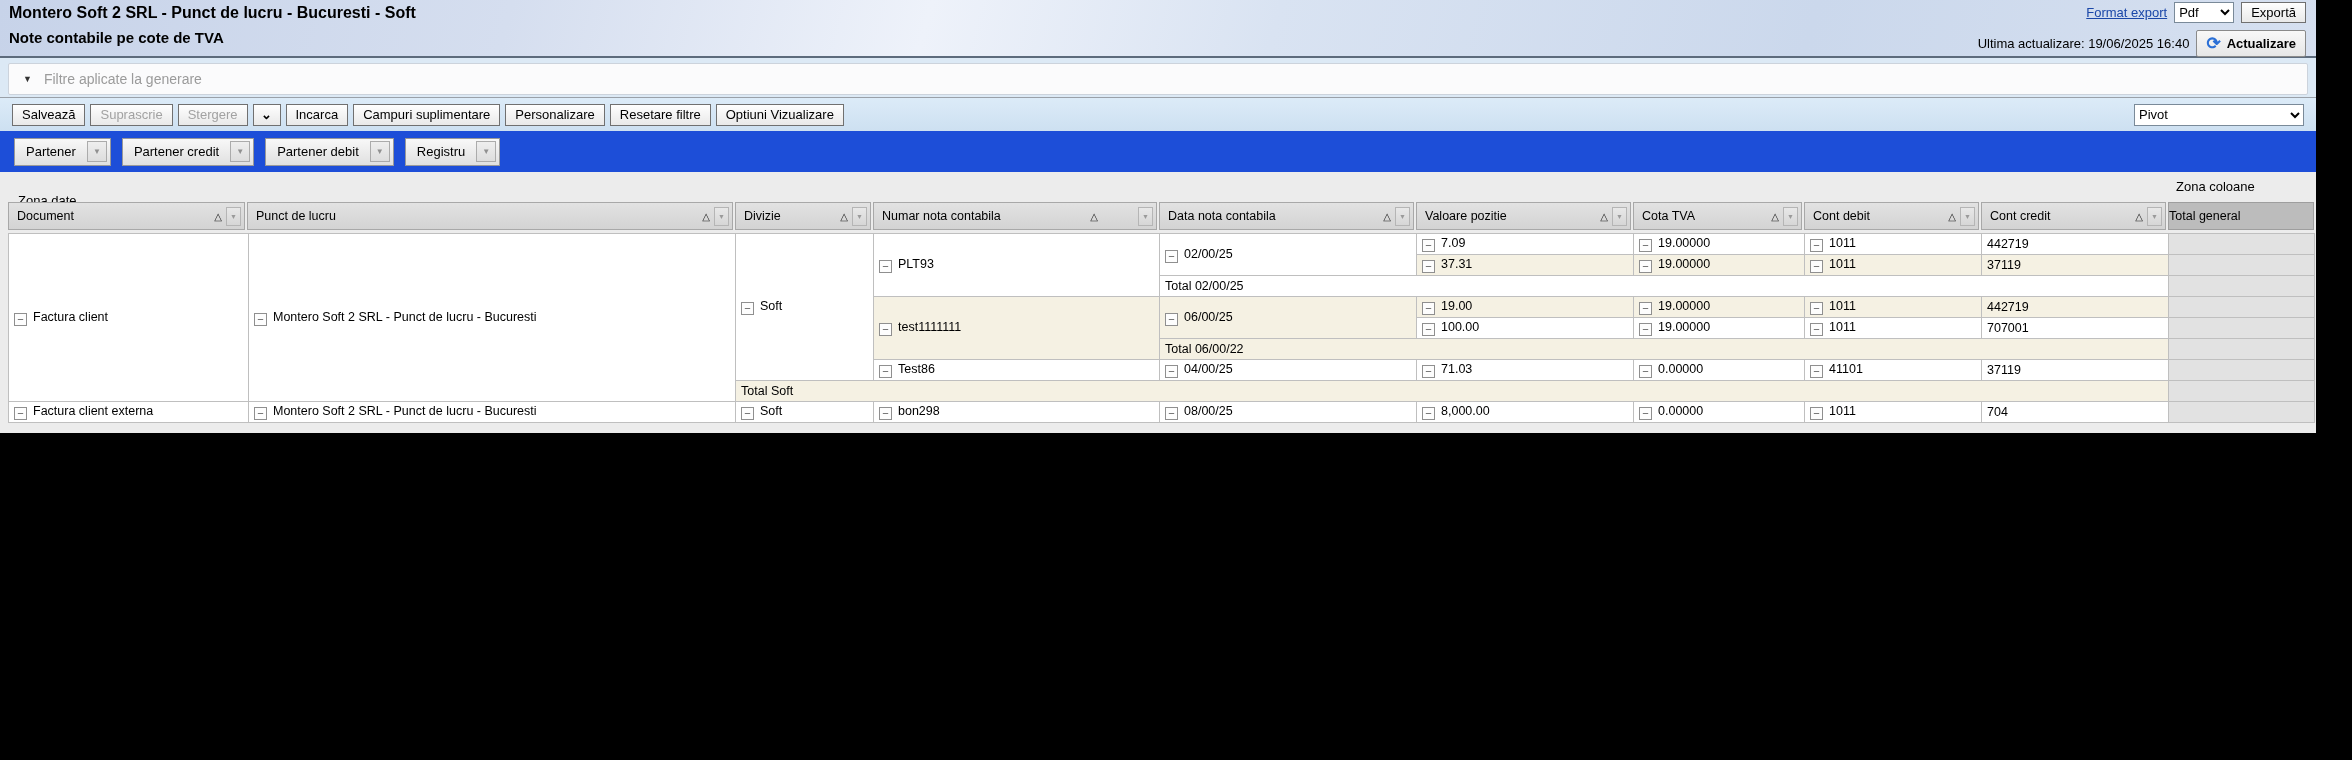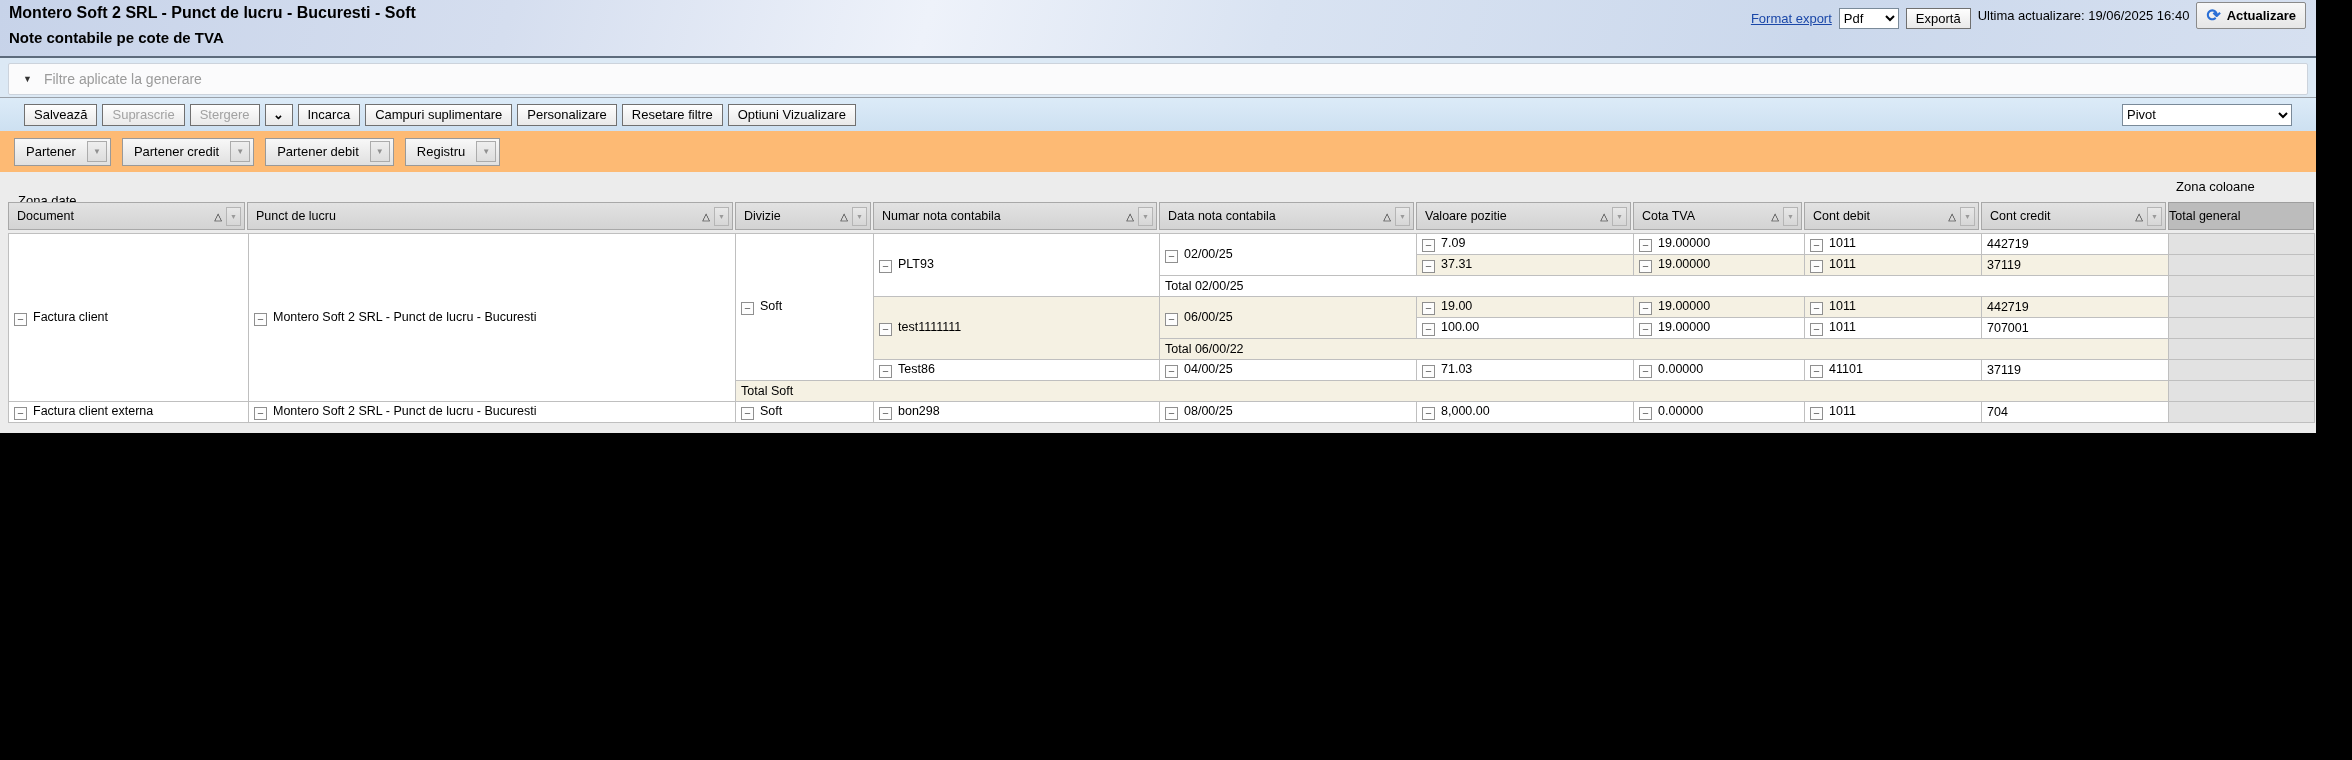--- a/index.html
+++ b/index.html
@@ -7,21 +7,21 @@
               font-family:"Liberation Sans", sans-serif; }
   .app { position:absolute; left:0; top:0; width:2316px; height:433px;
          background:#dce9f5; overflow:hidden; }
 
   
   .header-band { position:absolute; left:0; top:0; width:2316px; height:58px;
     background:linear-gradient(105deg,#c7d3e9 0%,#d5deef 22%,#eef2fa 40%,#d9e3f2 55%,#cbd8ec 78%,#d6e0f0 100%);
     border-bottom:2px solid #5d6b7c; }
   .title { position:absolute; left:9px; top:4px; font-size:16px; font-weight:bold; color:#000; }
   .subtitle { position:absolute; left:9px; top:29px; font-size:15px; font-weight:bold; color:#000; }
-  .header-right { position:absolute; right:10px; top:2px; display:flex; flex-direction:row; align-items:flex-end; gap:7px; }
+  .header-right { position:absolute; right:10px; top:2px; display:flex; flex-direction:column; align-items:flex-end; gap:7px; }
   .hr-line { display:flex; align-items:center; gap:7px; }
   a.link { color:#1a47a8; font-size:13px; text-decoration:underline; }
   .lastupd { font-size:13px; color:#000; }
   select.small-select { height:21px; width:60px; font-size:13px; border:1px solid #7a8a99; background:#fff; }
   .btn { font-size:13px; color:#000; background:linear-gradient(#fefefe,#e9e9e9);
          border:1px solid #707070; height:22px; padding:0 9px; cursor:pointer; }
   .btn:disabled { color:#a2a2a2; }
   .btn-export { height:21px; }
   .btn-refresh { height:27px; font-weight:bold; display:flex; align-items:center; gap:6px;
                  background:linear-gradient(#f8f8f8,#e6e6e6); border:1px solid #8a8a8a; border-radius:2px; }
@@ -30,29 +30,29 @@
   
   .filter-panel { position:absolute; left:8px; top:63px; width:2300px; height:32px;
     background:#fbfbfc; border:1px solid #ccd3dc; border-radius:2px;
     display:flex; align-items:center; padding-left:14px; }
   .filter-tri { font-size:9px; color:#333; margin-right:12px; }
   .filter-label { font-size:14px; color:#9b9b9b; }
 
   
   .toolbar { position:absolute; left:0; top:97px; width:2316px; height:34px;
     background:linear-gradient(#dcebf8,#cde0f1); border-top:1px solid #9aa0a8;
-    display:flex; align-items:center; padding:0 24px; }
+    display:flex; align-items:center; padding:0 12px; }
   .toolbar .btn { margin-right:5px; }
   .chev-btn { width:28px; font-weight:bold; font-size:13px; padding:0; }
   .toolbar-spacer { flex:1; }
   select.pivot-select { height:22px; width:170px; font-size:13px; border:1px solid #7a8a99; background:#fff; }
 
   
   .chips-row { position:absolute; left:0; top:131px; width:2316px; height:41px;
-    background:#fdba74; display:flex; align-items:center; padding-left:14px; }
+    background:#1d4ed8; display:flex; align-items:center; padding-left:14px; }
   .chip { display:flex; align-items:center; height:28px; margin-right:11px;
     background:linear-gradient(#f8f8f8,#e0e0e0); border:1px solid #999;
     padding:0 3px 0 11px; font-size:13px; color:#000; cursor:pointer; }
   .chip-dd { width:20px; height:21px; margin-left:11px; border:1px solid #ababab;
     background:linear-gradient(#eee,#ddd); color:#909090; font-size:8px;
     display:flex; align-items:center; justify-content:center; }
 
   
   .pivot-area { position:absolute; left:0; top:172px; width:2316px; height:261px; background:#ececec; }
   .zona-label { position:absolute; top:7px; font-size:13px; color:#000; }
@@ -157,21 +157,21 @@
     <div class="hcell" style="left:247px;width:486px;">
       <span class="hlabel">Punct de lucru</span>
       <span class="sort-ind">△</span>
       <span class="hdd">▼</span>
     </div>
     <div class="hcell" style="left:735px;width:136px;">
       <span class="hlabel">Divizie</span>
       <span class="sort-ind">△</span>
       <span class="hdd">▼</span>
     </div>
-    <div class="hcell" style="left:873px;width:284px;">
+    <div class="hcell" style="left:873px;width:284px;gap:36px;">
       <span class="hlabel">Numar nota contabila</span>
       <span class="sort-ind">△</span>
       <span class="hdd">▼</span>
     </div>
     <div class="hcell" style="left:1159px;width:255px;">
       <span class="hlabel">Data nota contabila</span>
       <span class="sort-ind">△</span>
       <span class="hdd">▼</span>
     </div>
     <div class="hcell" style="left:1416px;width:215px;">

